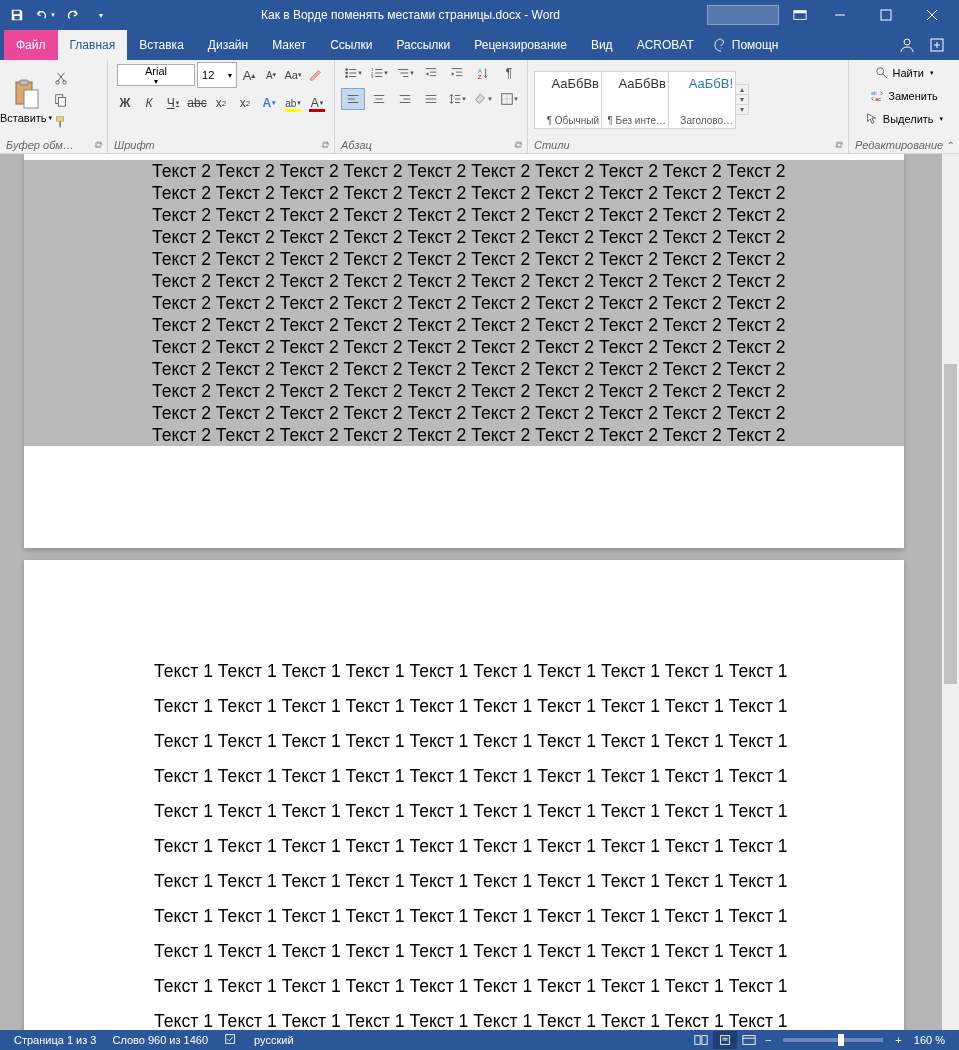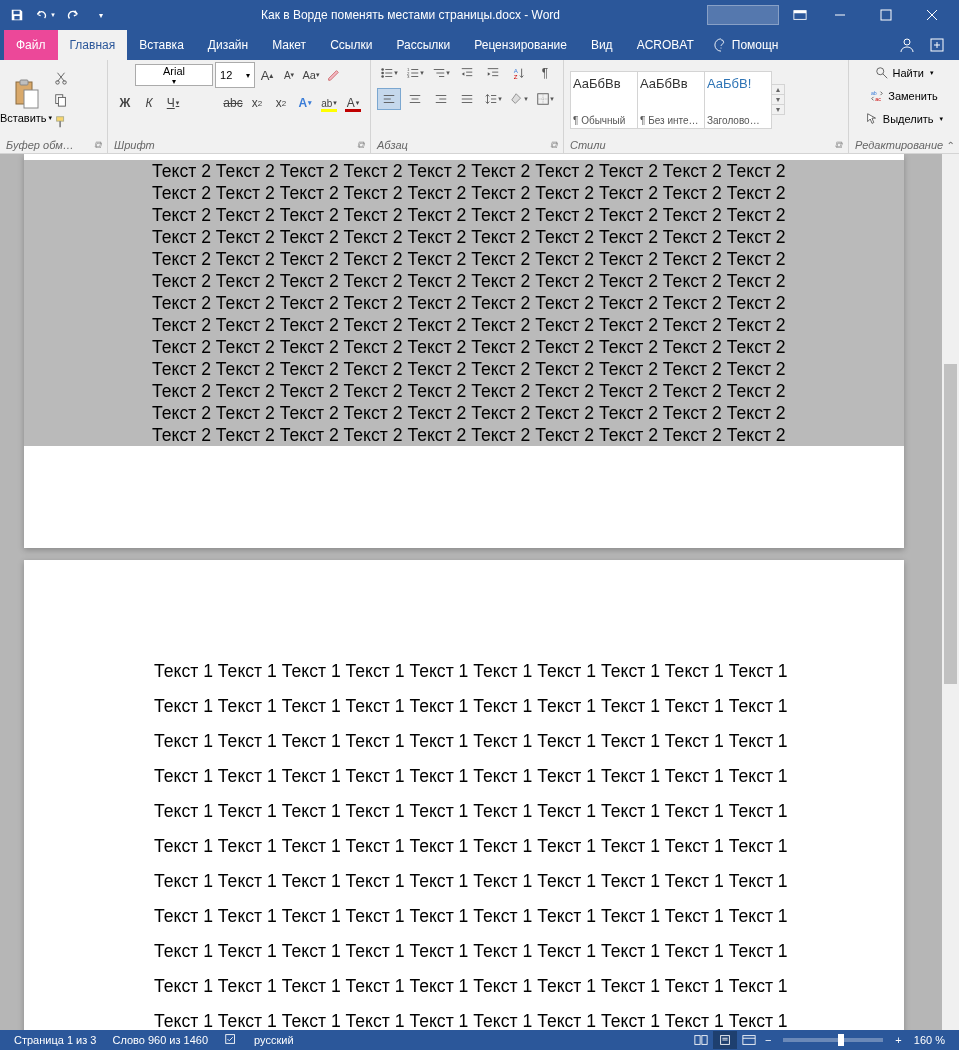--- a/index.html
+++ b/index.html
@@ -45,21 +45,21 @@
 .fbtn { width: 22px; height: 22px; display: flex; align-items: center; justify-content: center; cursor: pointer; font-size: 12px; color:#444; position:relative;}
 .fbtn .drop { font-size: 7px; margin-left: 1px; }
 .colorbar { position:absolute; bottom:2px; left:3px; right:3px; height:3px; }
 
 .para-body { display: flex; flex-direction: column; gap: 4px; }
 .para-row { display: flex; gap: 2px; }
 .pbtn { width: 24px; height: 22px; display: flex; align-items: center; justify-content: center; cursor: pointer; color:#555; font-size:12px;}
 .pbtn.active { background: #c5d8ec; border: 1px solid #7ba7d0; }
 
 .styles-body { display: flex; gap: 0; }
-.style-item { width: 68px; height: 58px; border: 1px solid #d4d4d4; background: #fff; display: flex; flex-direction: column; align-items: flex-start; justify-content: space-between; padding: 4px 2px 2px 2px; cursor: pointer; margin-left:-1px;}
+.style-item { width: 68px; height: 58px; border: 1px solid #d4d4d4; background: #fff; display: flex; flex-direction: column; align-items: flex-end; justify-content: space-between; padding: 4px 2px 2px 2px; cursor: pointer; margin-left:-1px;}
 .style-item:first-child { margin-left:0;}
 .style-prev { font-size: 13px; color: #333; }
 .style-prev.blue { color: #2e74b5; }
 .style-name { font-size: 10px; color: #555; white-space: nowrap; overflow: hidden; max-width: 64px; }
 .style-scroll { width: 14px; display: flex; flex-direction: column; border:1px solid #d4d4d4; margin-left:-1px;}
 .style-scroll div { flex:1; display:flex; align-items:center; justify-content:center; font-size:8px; color:#666; border-bottom:1px solid #d4d4d4; cursor:pointer;}
 
 .edit-body { display: flex; flex-direction: column; gap: 1px; }
 .edit-btn { height: 22px; display: flex; align-items: center; gap: 4px; padding: 0 4px; cursor: pointer; font-size: 11px; }
 
@@ -232,21 +232,21 @@
         <div class="tinybtn">
             <svg width="14" height="14" viewBox="0 0 16 16">
               <path d="M3 12L12 3l2 2-9 9H3v-2z" fill="#f2b8c4" stroke="#c66"></path>
             </svg>
           </div>
       </div>
       <div class="font-row2">
         <div class="fbtn" style="font-weight:bold;">Ж</div>
         <div class="fbtn" style="font-style:italic;">К</div>
         <div class="fbtn" style="text-decoration:underline;">Ч<span class="drop">▾</span></div>
-        <div class="fbtn" style="text-decoration:line-through;margin-left:36px;">abc</div>
+        <div class="fbtn" style="text-decoration:line-through;">abc</div>
         <div class="fbtn">x<sub style="font-size:8px;">2</sub></div>
         <div class="fbtn">x<sup style="font-size:8px;">2</sup></div>
         <div class="fbtn" style="color:#3b7dd8;font-weight:bold;">A<span class="drop">▾</span></div>
         <div class="fbtn">
             <span style="font-size:10px;">ab</span>
             <div class="colorbar" style="background:#ffff00;"></div>
             <span class="drop">▾</span>
           </div>
         <div class="fbtn">A<div class="colorbar" style="background:#c00000;"></div><span class="drop">▾</span></div>
       </div>

